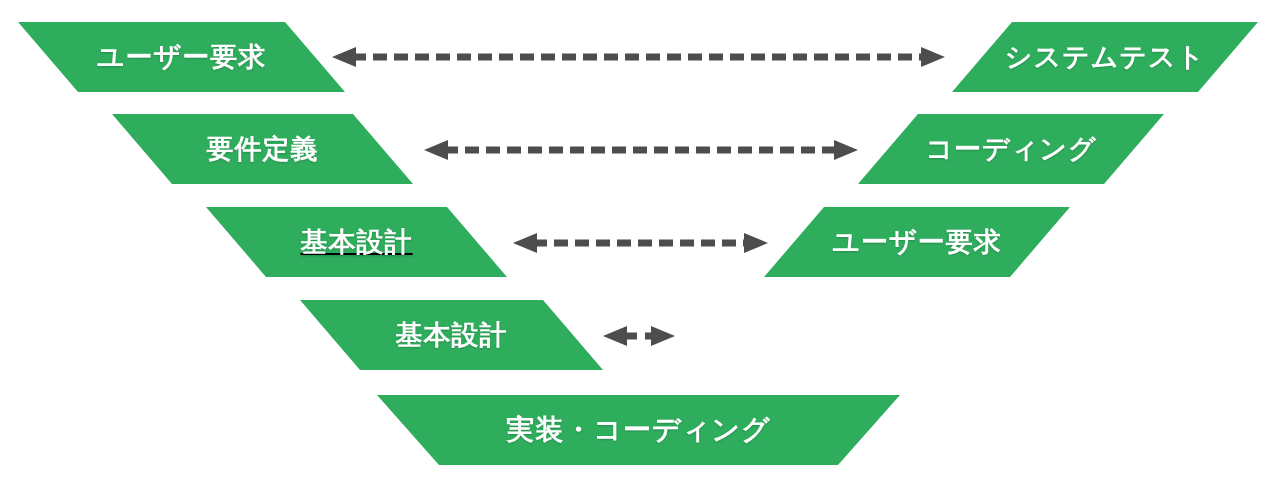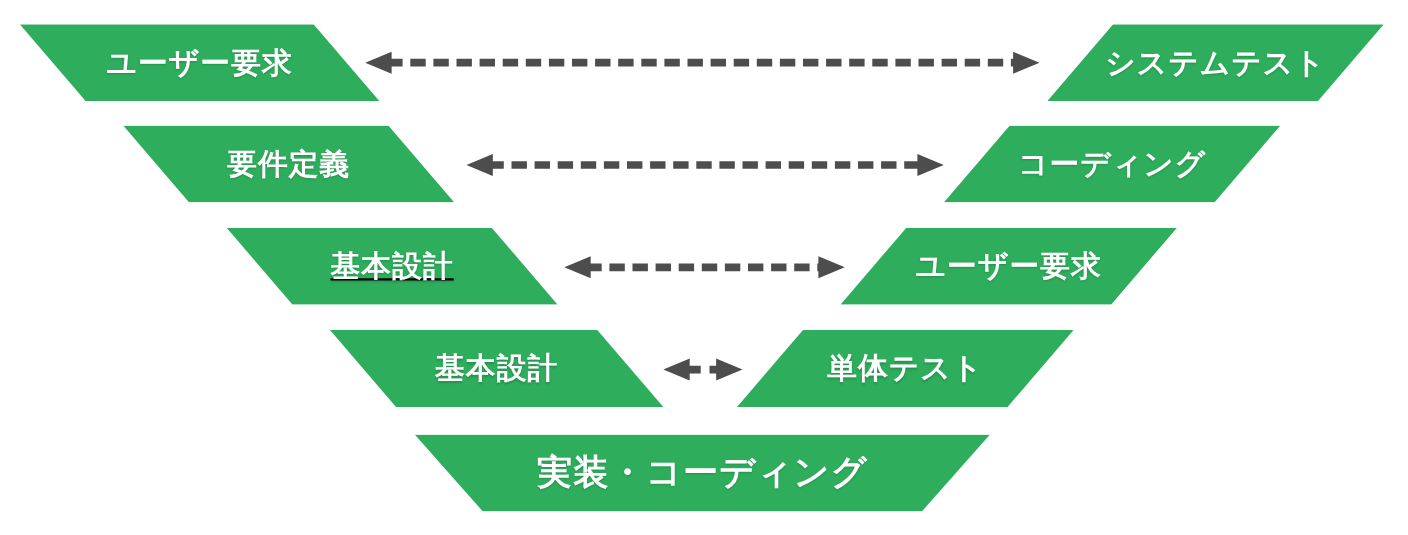--- a/index.html
+++ b/index.html
@@ -42,21 +42,21 @@
   .s-l2 { left: 112px; top: 114px; width: 301px; align-items: center; }
   .s-l3 { left: 206px; top: 207px; width: 301px; text-decoration: underline; }
   .s-l4 { left: 300px; top: 300px; width: 303px; }
 
   .s-r1 { left: 952px; top: 22px;  width: 306px; }
   .s-r2 { left: 858px; top: 114px; width: 306px; }
   .s-r3 { left: 764px; top: 207px; width: 306px; }
   .s-r4 { left: 670px; top: 300px; width: 306px; }
 
   .s-b  { left: 377px; top: 395px; width: 523px; }
-  .s-b .lbl { font-size: 32px; }
+  .s-b .lbl { font-size: 28px; }
 
   .arrow { position: absolute; height: 26px; }
   .a1 { left: 332px; top: 44px;  width: 613px; }
   .a2 { left: 424px; top: 137px; width: 434px; }
   .a3 { left: 513px; top: 230px; width: 255px; }
   .a4 { left: 603px; top: 323px; width: 72px;  }
   .arrow line    { stroke: #4D4D4D; stroke-width: 7; }
   .arrow polygon { fill: #4D4D4D; }
 </style>
 </head>
@@ -79,23 +79,20 @@
 
   <div class="stage right s-r1">
     <span class="lbl">システムテスト</span>
   </div>
   <div class="stage right s-r2">
     <span class="lbl">コーディング</span>
   </div>
   <div class="stage right s-r3">
     <span class="lbl">ユーザー要求</span>
   </div>
-  <div class="stage right s-r4">
-    <span class="lbl">単体テスト</span>
-  </div>
 
   <div class="stage bottom s-b">
     <span class="lbl">実装・コーディング</span>
   </div>
 
   <svg class="arrow a1" viewBox="0 0 613 26">
     <line x1="20" y1="13" x2="593" y2="13" stroke-dasharray="14 7"></line>
     <polygon points="0,13 24,3 24,23"></polygon>
     <polygon points="613,13 589,3 589,23"></polygon>
   </svg>

